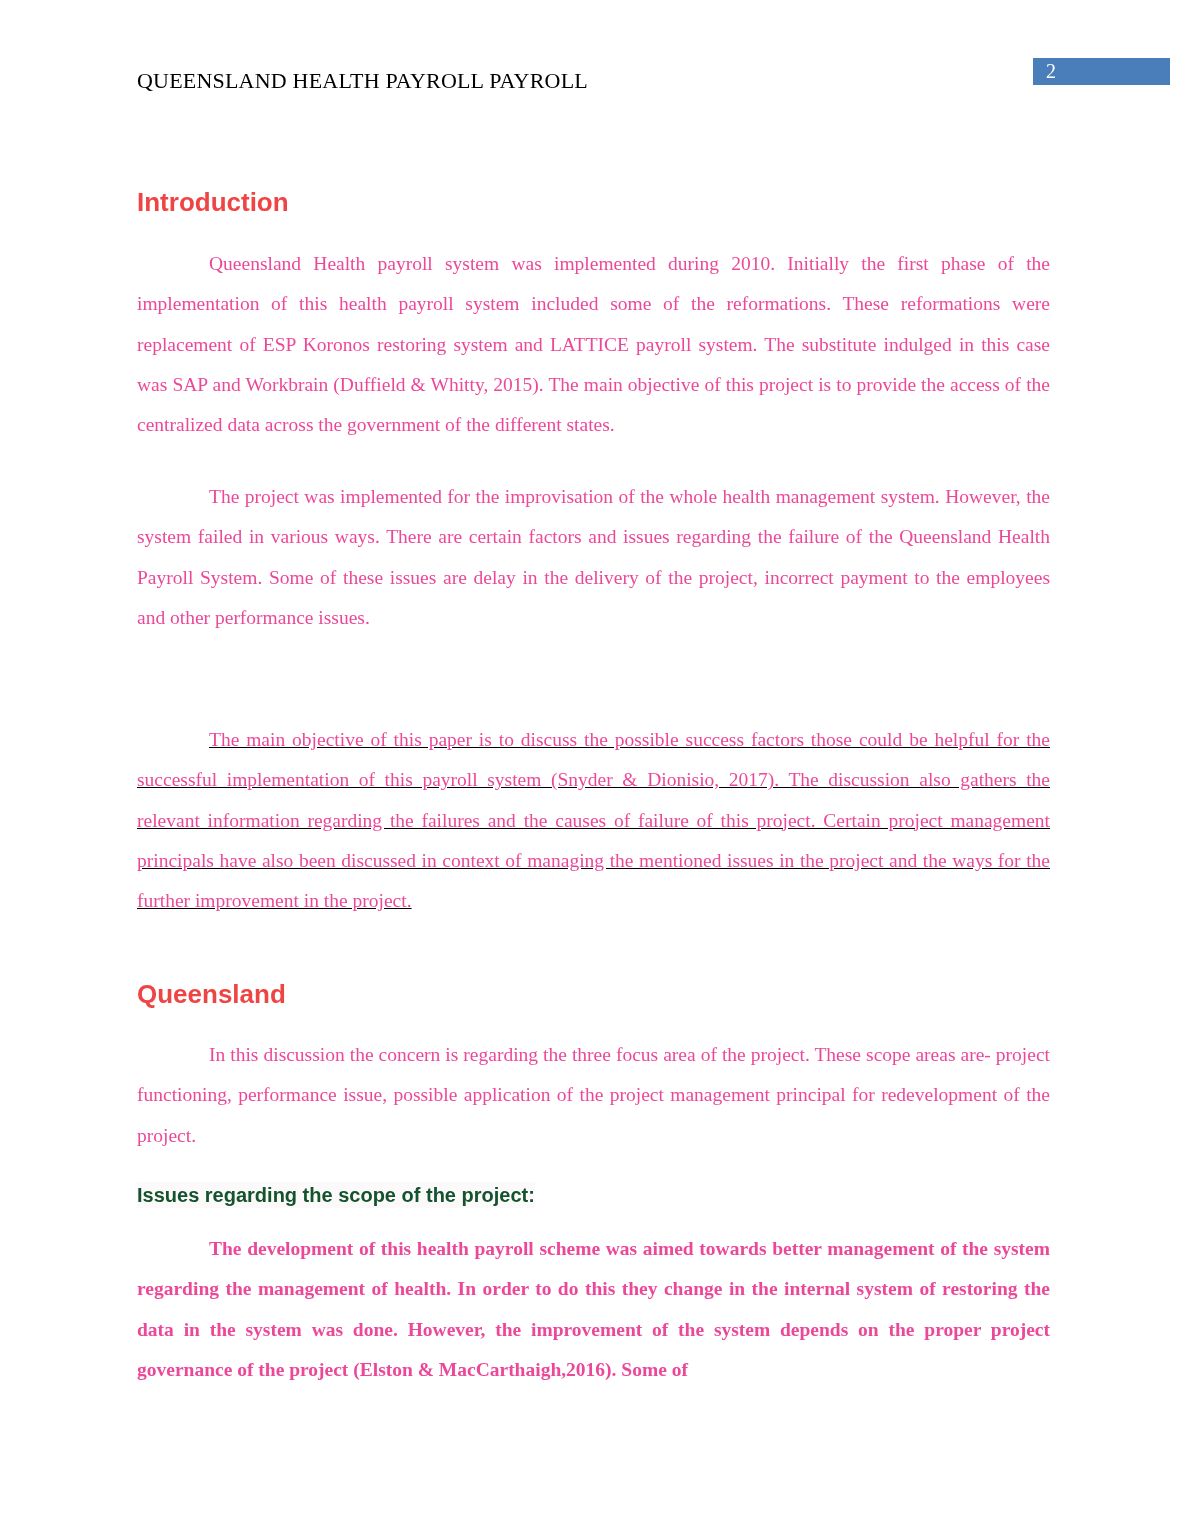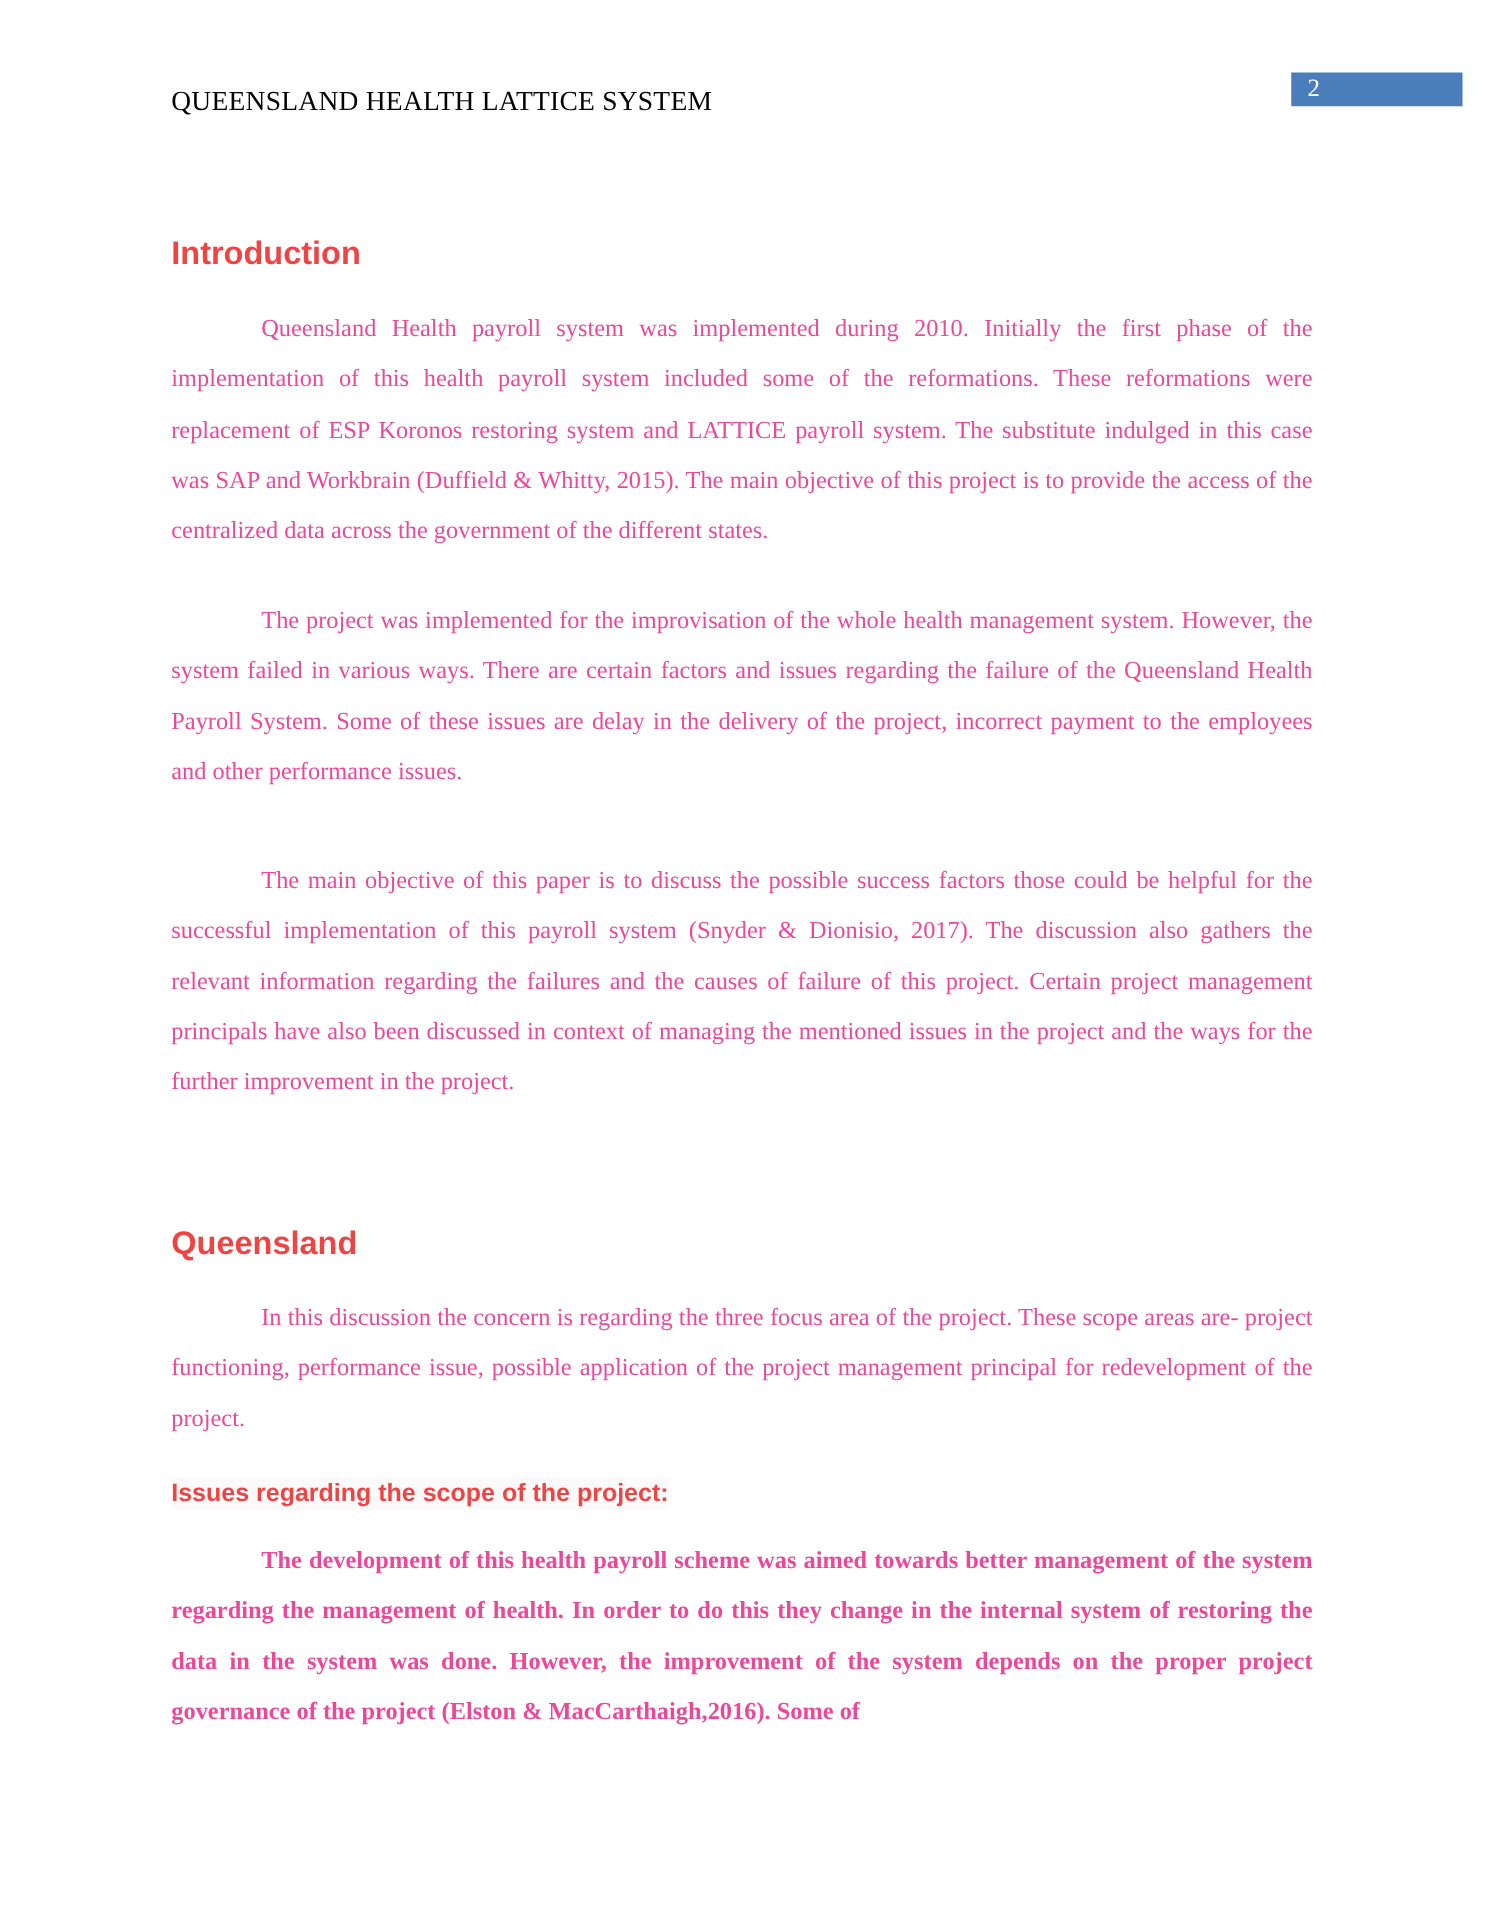--- a/index.html
+++ b/index.html
@@ -77,21 +77,21 @@
     color: #ef4444;
     margin: 0;
     padding: 0;
     line-height: 1.25;
   }
 
   h2.doc-subheading {
     font-family: "Liberation Sans", "DejaVu Sans", sans-serif;
     font-size: 20px;
     font-weight: bold;
-    color: #ef4444;
+    color: #14532d;
     background: #fbf9f9;
     margin: 0;
     padding: 0;
     line-height: 1.3;
     display: inline-block;
   }
 
   p.body-para {
     font-family: "Liberation Serif", "DejaVu Serif", serif;
     font-size: 19.5px;
@@ -107,33 +107,33 @@
   p.body-para:last-child {
     text-align-last: left;
   }
 
   
   .blk { position: absolute; left: 0; width: 913px; }
 
   #blk-intro-heading   { top: 186px; }
   #blk-para-1          { top: 244px; }
   #blk-para-2          { top: 477px; }
-  #blk-para-3          { top: 685px; }
+  #blk-para-3          { top: 720px; text-decoration: underline; }
   #blk-discussion-head { top: 978px; }
   #blk-para-4          { top: 1035px; }
   #blk-issues-head     { top: 1182px; }
   #blk-para-5          { top: 1229px; font-weight: bold; }
 </style>
 </head>
 <body>
 
 <div class="page">
 
   <div class="header-band">
-    <div class="header-title">QUEENSLAND HEALTH LATTICE SYSTEM</div>
+    <div class="header-title">QUEENSLAND HEALTH PAYROLL PAYROLL</div>
 
     <div class="page-number-badge">
       <span class="num">2</span>
     </div>
   </div>
 
   <div class="content">
 
     <div class="blk" id="blk-intro-heading">
       <h1 class="doc-heading">Introduction</h1>

